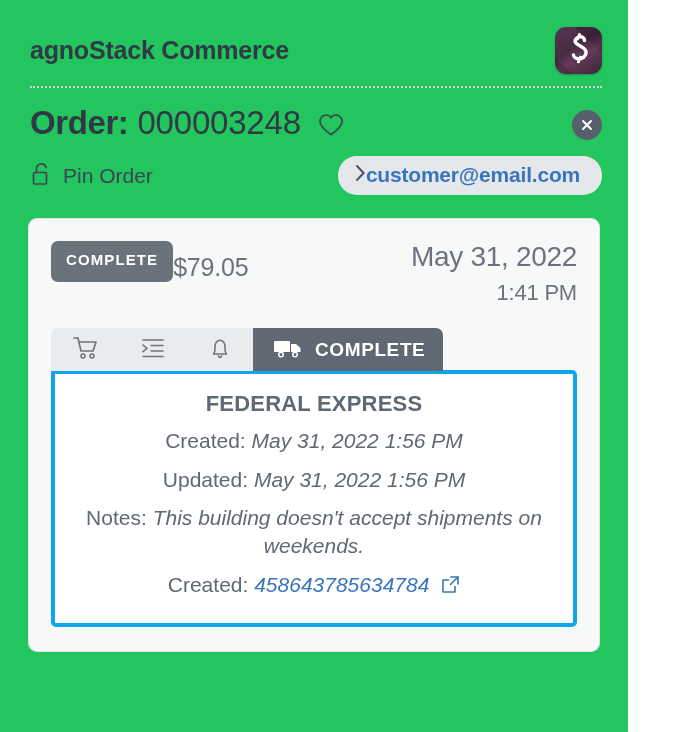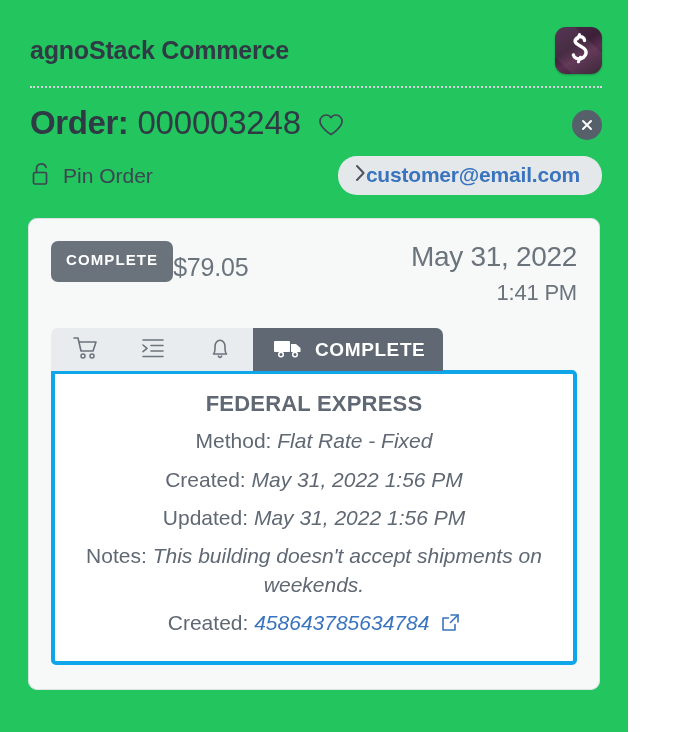--- a/index.html
+++ b/index.html
@@ -351,24 +351,20 @@
           </svg>
         </span>
         <span class="tab-label">COMPLETE</span>
       </div>
 
     </div>
 
     <div class="shipment-panel">
       <div class="carrier-name">FEDERAL EXPRESS</div>
 
-      <div class="ship-line">
-        <span>Method:</span>
-        <span class="val">Flat Rate - Fixed</span>
-      </div>
 
       <div class="ship-line">
         <span>Created:</span>
         <span class="val">May 31, 2022 1:56 PM</span>
       </div>
 
       <div class="ship-line">
         <span>Updated:</span>
         <span class="val">May 31, 2022 1:56 PM</span>
       </div>

